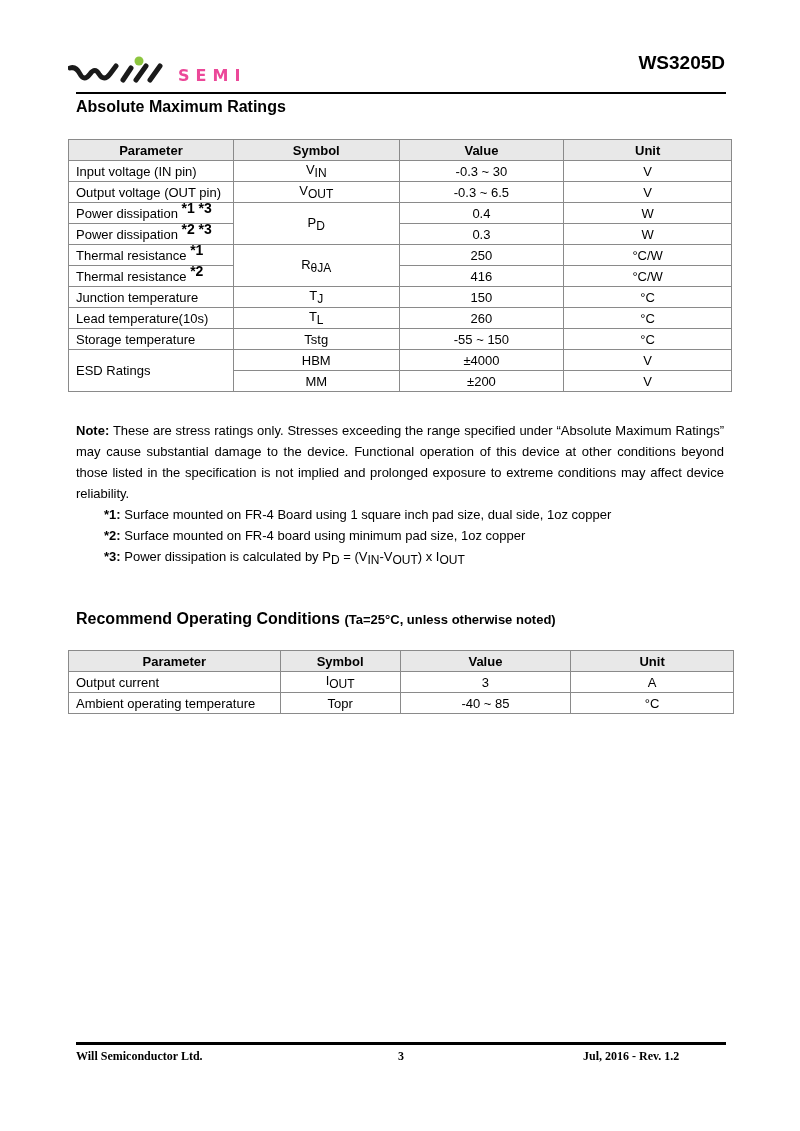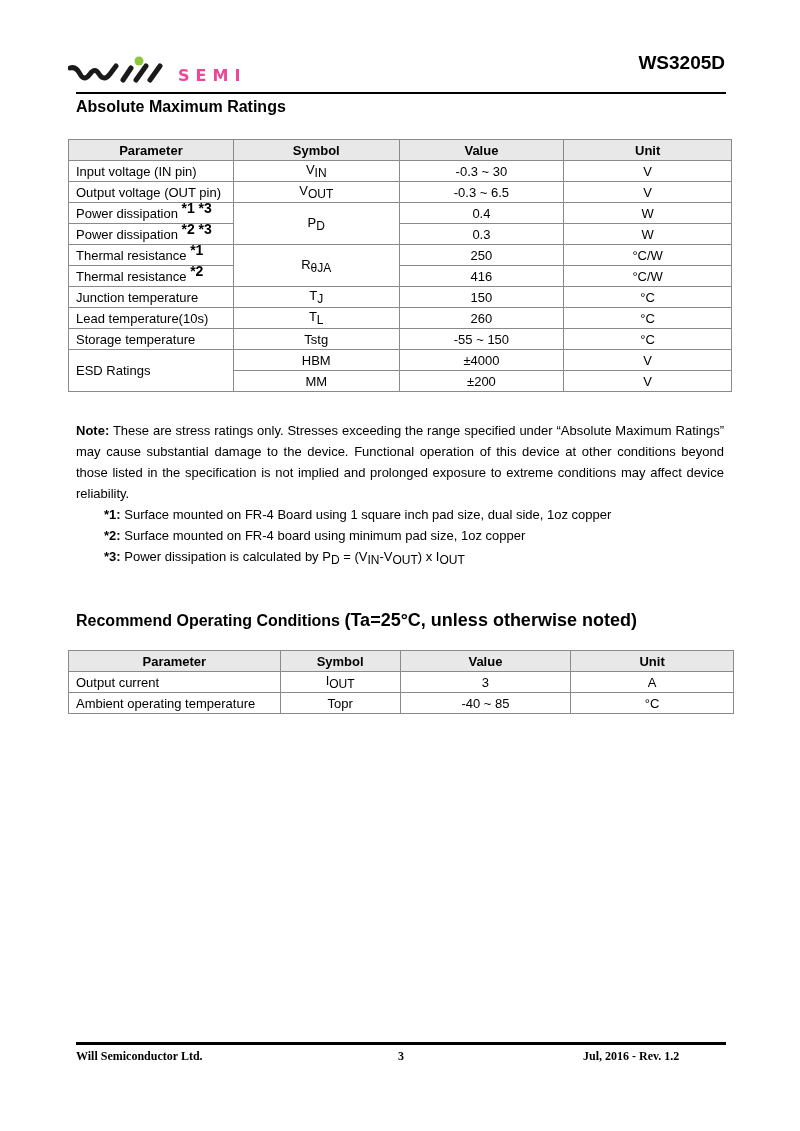--- a/index.html
+++ b/index.html
@@ -3,21 +3,21 @@
 <meta charset="utf-8">
 <style>
   html, body { margin: 0; padding: 0; background: #ffffff; }
   body { width: 800px; height: 1131px; position: relative; font-family: "Liberation Sans", sans-serif; color: #000; overflow: hidden; }
   .abs { position: absolute; }
   .logo { left: 68px; top: 56px; width: 190px; height: 32px; }
   .logo-text { position: absolute; left: 110px; top: 10px; font-size: 16px; letter-spacing: 6px; font-weight: bold; color: #ec4899; font-family: "DejaVu Sans", sans-serif; }
   .part { right: 75px; top: 52px; font-size: 19px; font-weight: bold; }
   .hdr-rule { left: 76px; top: 92px; width: 650px; height: 2px; background: #000; }
   .h2 { font-size: 16px; font-weight: bold; }
-  .h2 .small { font-size: 18px; }
+  .h2 .small { font-size: 13px; }
   table { border-collapse: collapse; position: absolute; font-size: 13px; padding-left: 25px; }
   td, th { border: 1px solid #8a8a8a; padding: 0 7px; height: 20px; }
   th { background: #e8e8e8; font-weight: bold; text-align: center; }
   td.c { text-align: center; }
   sub { font-size: 12px; vertical-align: -3px; }
   sup { font-size: 14px; vertical-align: 5px; line-height: 0; font-weight: bold; }
   .para { position: absolute; left: 76px; width: 648px; font-size: 13px; line-height: 21px; text-align: justify; }
   .fn { position: absolute; left: 104px; font-size: 13px; line-height: 21px; }
   .ftr-rule { left: 76px; top: 1042px; width: 650px; height: 3px; background: #000; }
   .ftr { top: 1049px; font-family: "Liberation Serif", serif; font-weight: bold; font-size: 12px; }

